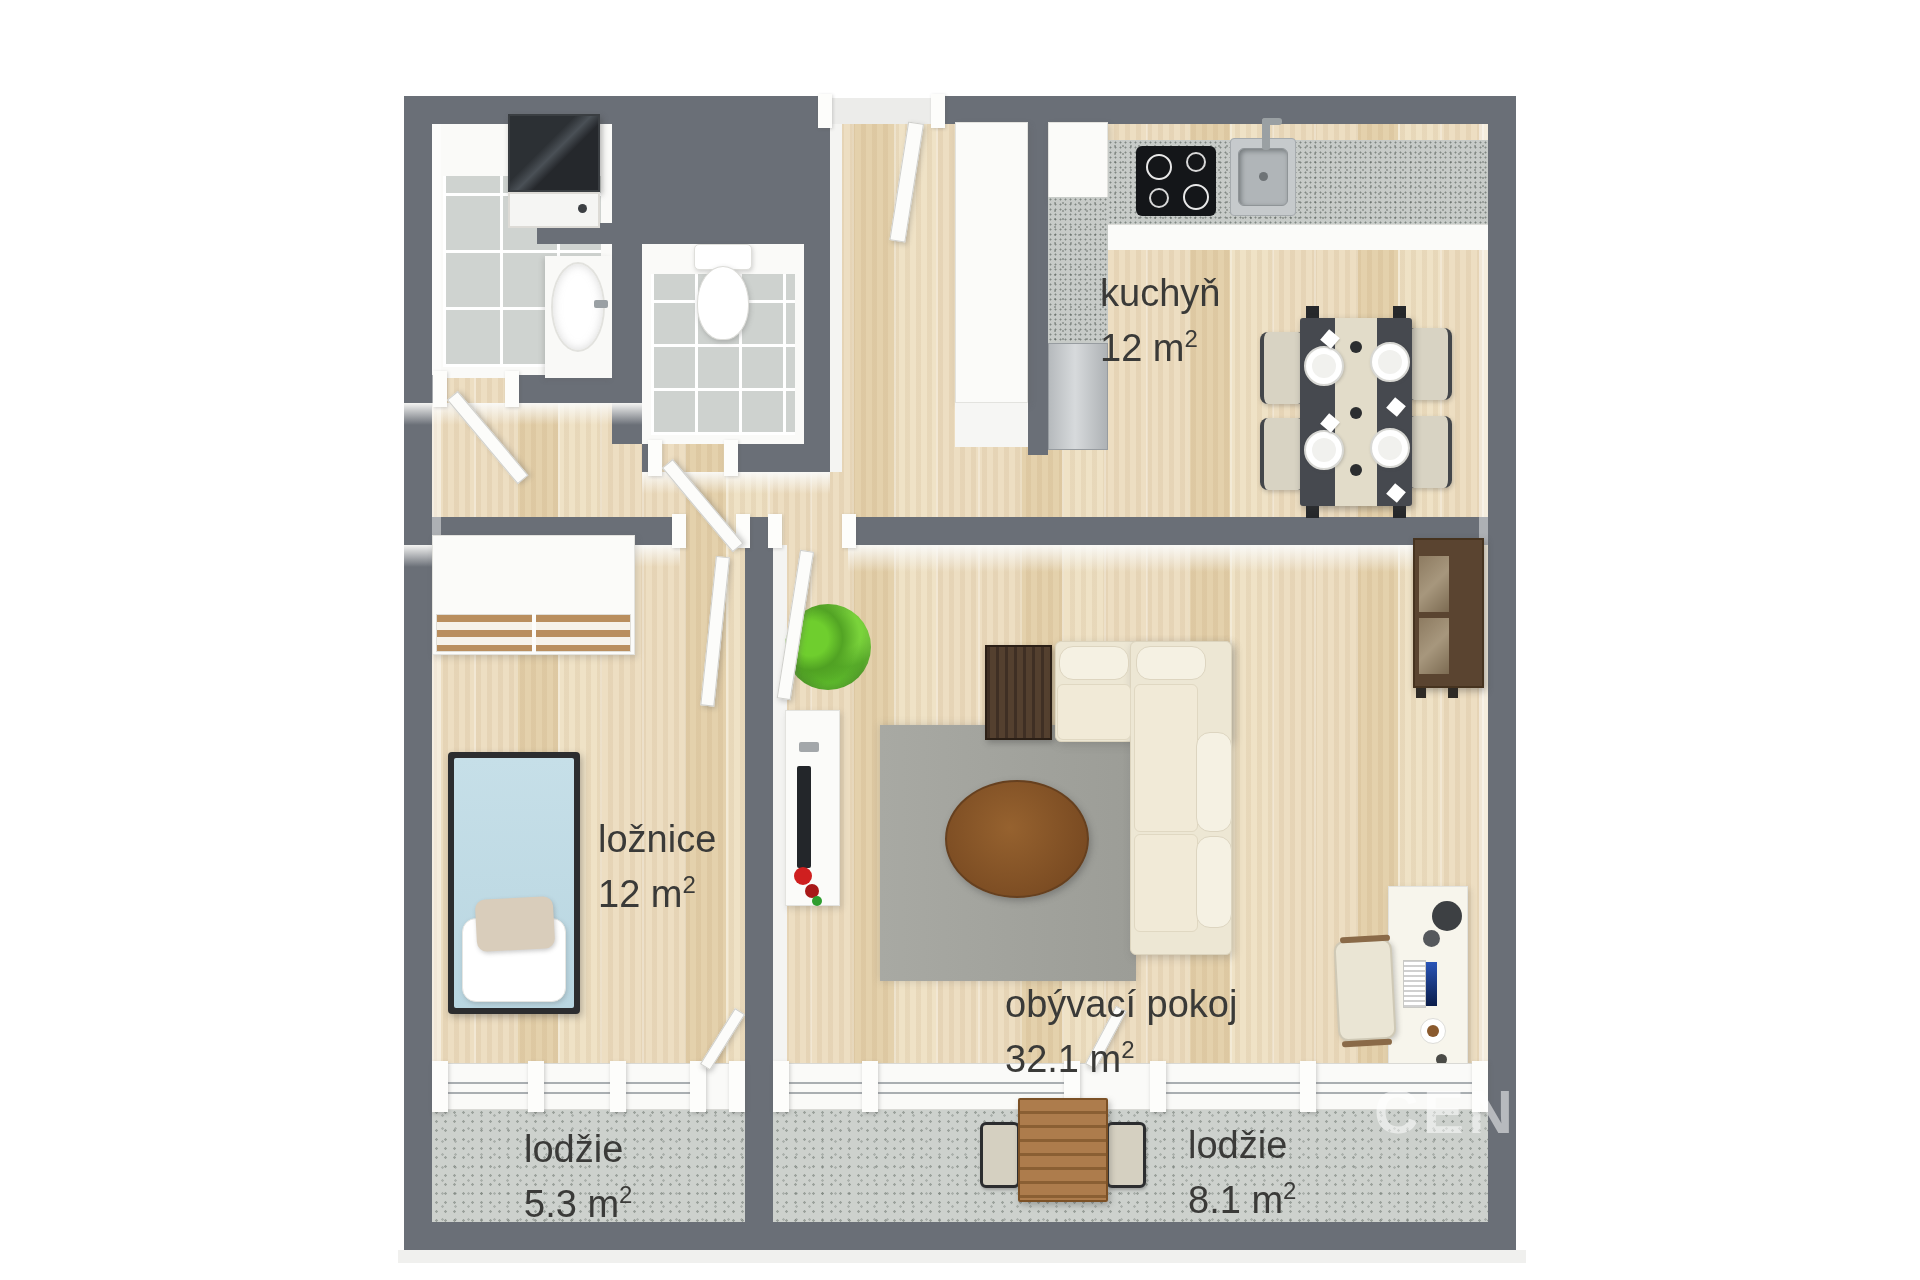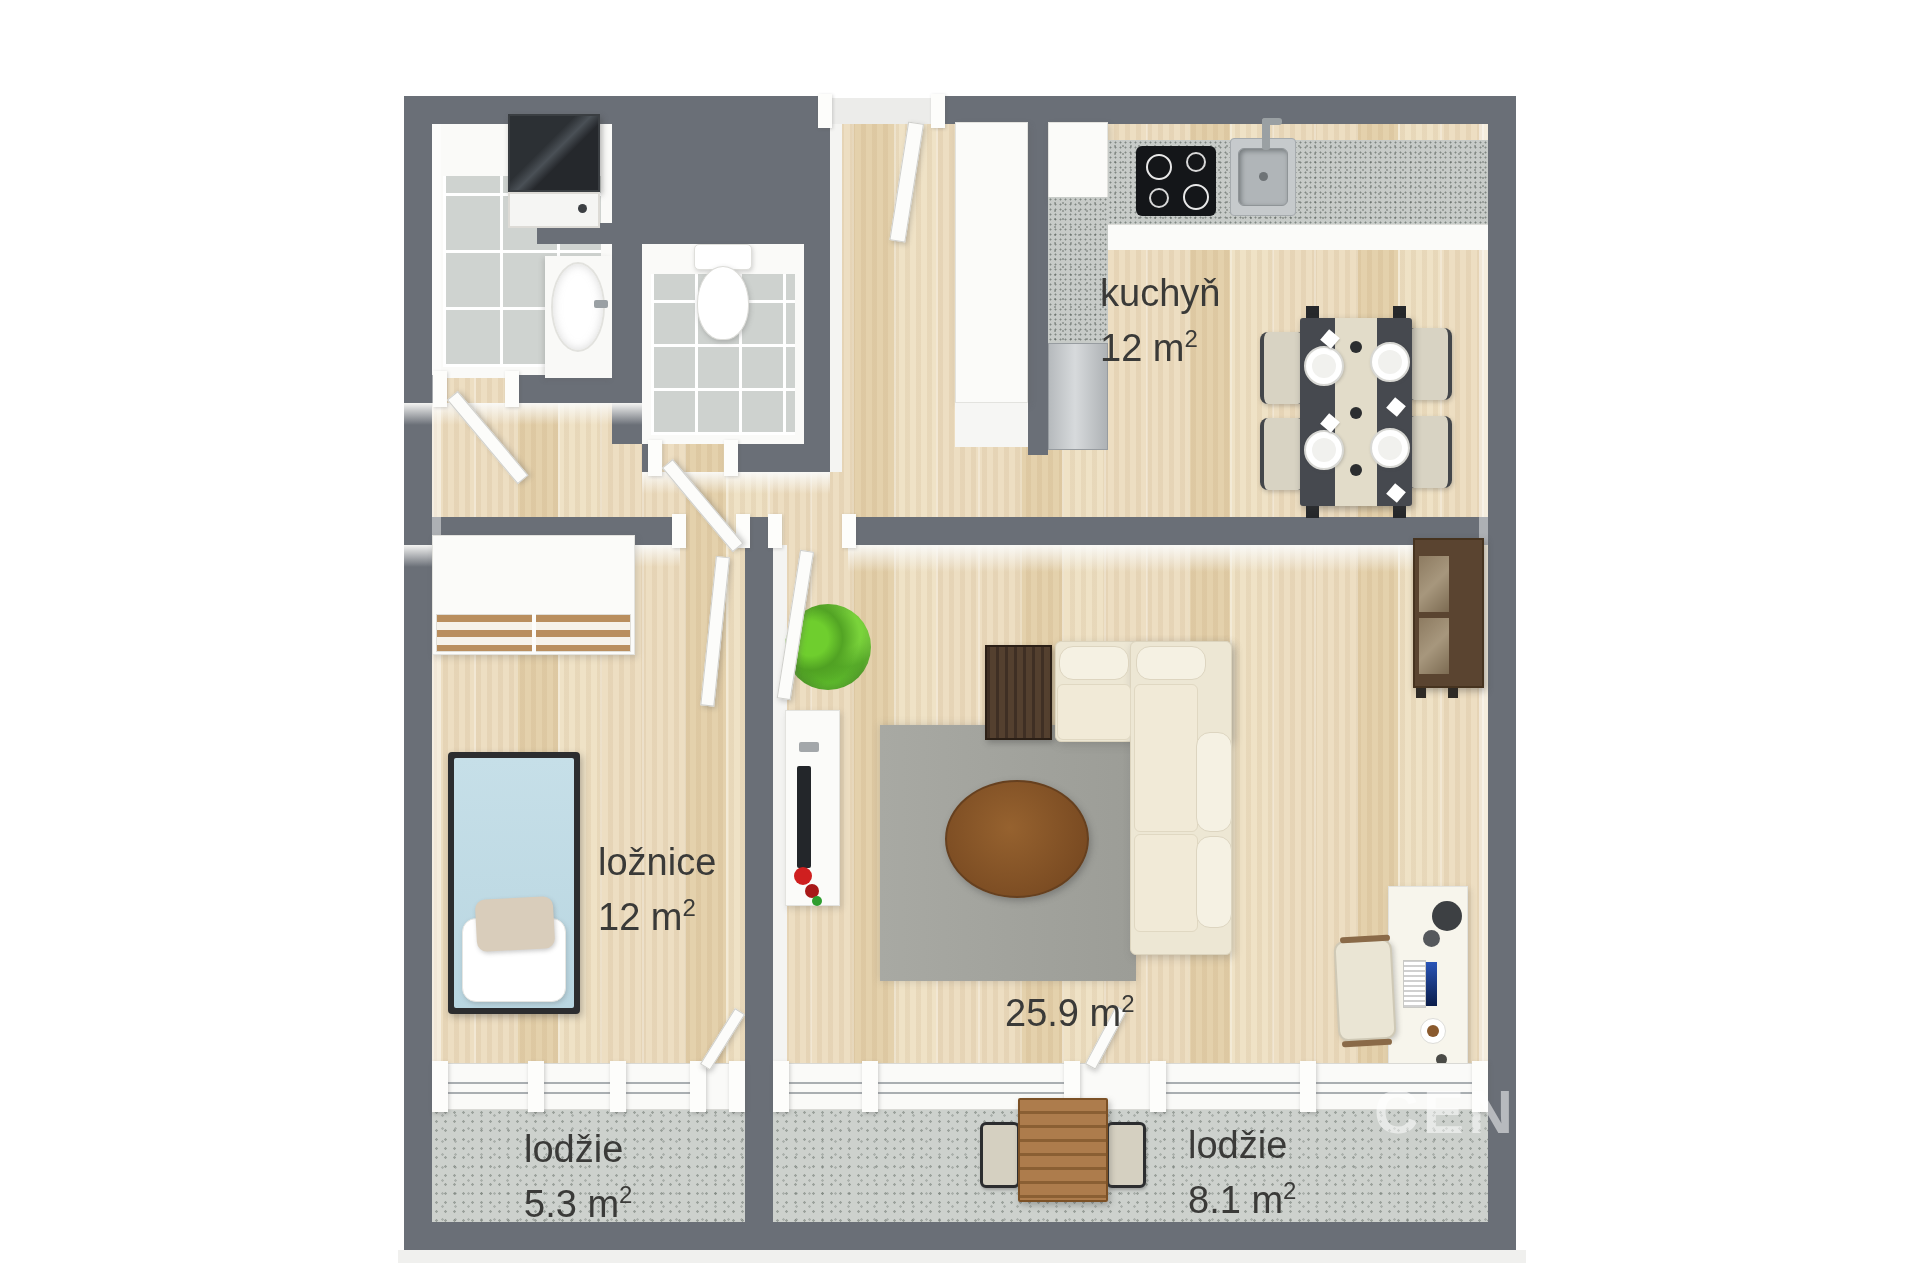--- a/index.html
+++ b/index.html
@@ -251,26 +251,27 @@
   <div class="leaf" style="left:1085px;top:998px;width:12px;height:66px;transform-origin:bottom left;transform:rotate(28deg);"></div>
 
   <div class="ochair" style="left:980px;top:1122px;width:40px;height:66px;"></div>
   <div class="ochair" style="left:1106px;top:1122px;width:40px;height:66px;"></div>
   <div class="abs" style="left:1018px;top:1098px;width:90px;height:104px;background:repeating-linear-gradient(180deg,#ad7c4c 0 11px,#8a5f33 11px 14px);border:2px solid #7c5126;border-radius:2px;box-sizing:border-box;box-shadow:2px 3px 6px rgba(70,70,70,.35);"></div>
 
   <div class="label" style="left:1100px;top:270px;">
     <div>kuchyň</div>
     <div><span>12 m</span><sup>2</sup></div>
   </div>
-  <div class="label" style="left:598px;top:816px;margin-top:23px;">
+  <div class="label" style="left:598px;top:816px;">
     <div>ložnice</div>
     <div><span>12 m</span><sup>2</sup></div>
   </div>
   <div class="label" style="left:1005px;top:981px;">
-    <div><span>25.9 m</span><sup>2</sup></div>
+    <div>obývací pokoj</div>
+    <div><span>32.1 m</span><sup>2</sup></div>
   </div>
   <div class="label" style="left:524px;top:1126px;">
     <div>lodžie</div>
     <div><span>5.3 m</span><sup>2</sup></div>
   </div>
   <div class="label" style="left:1188px;top:1122px;">
     <div>lodžie</div>
     <div><span>8.1 m</span><sup>2</sup></div>
   </div>
 

